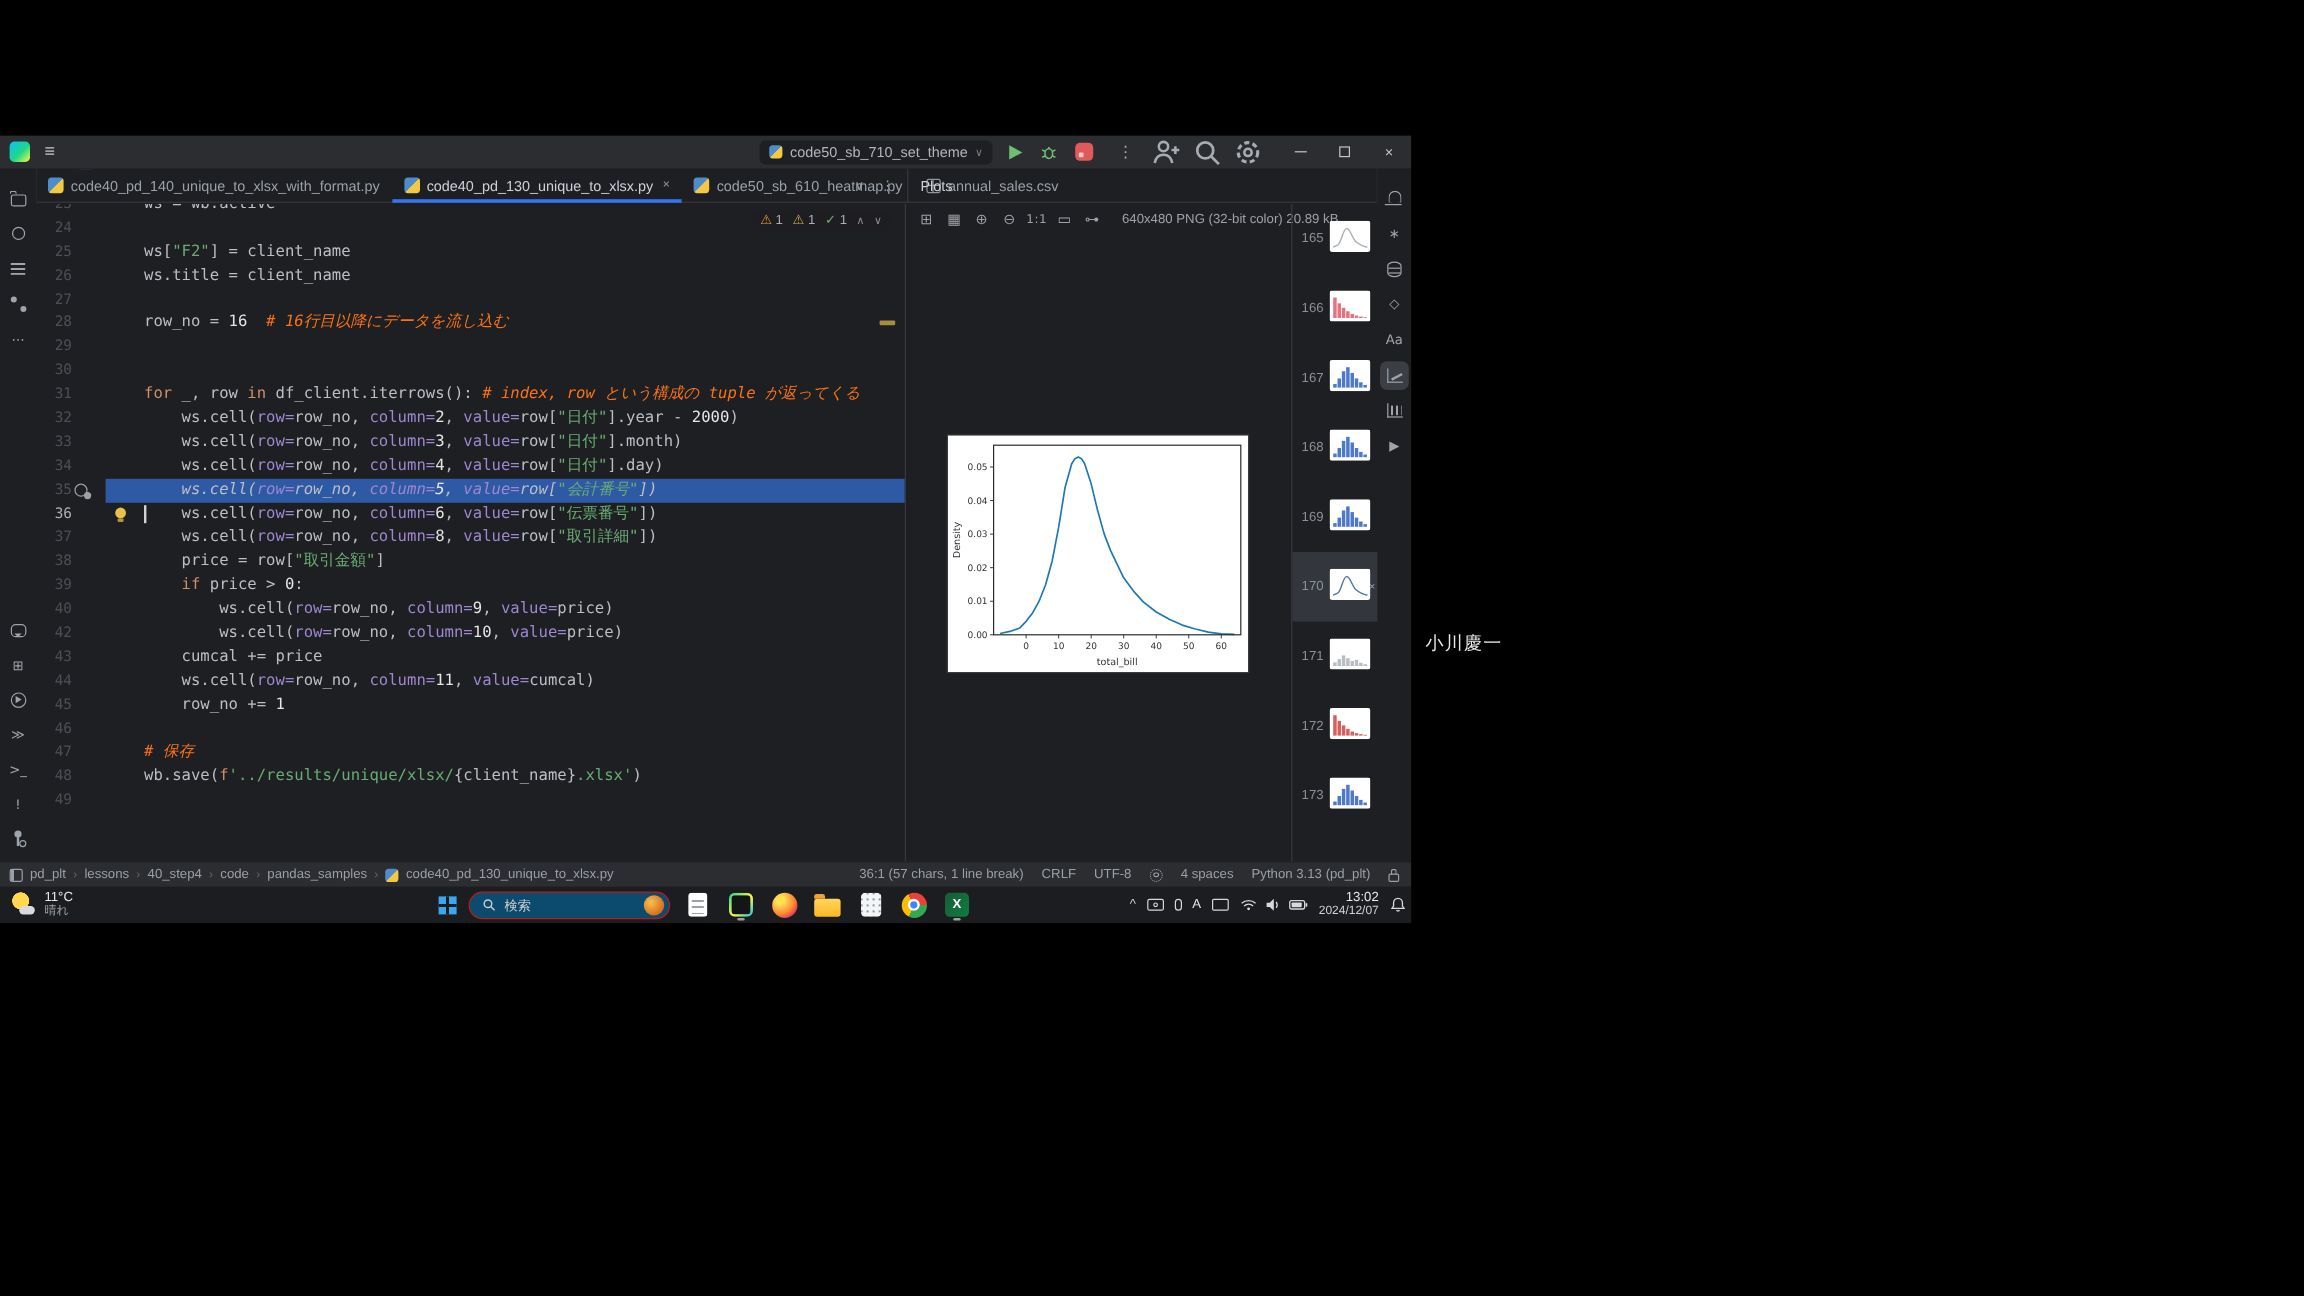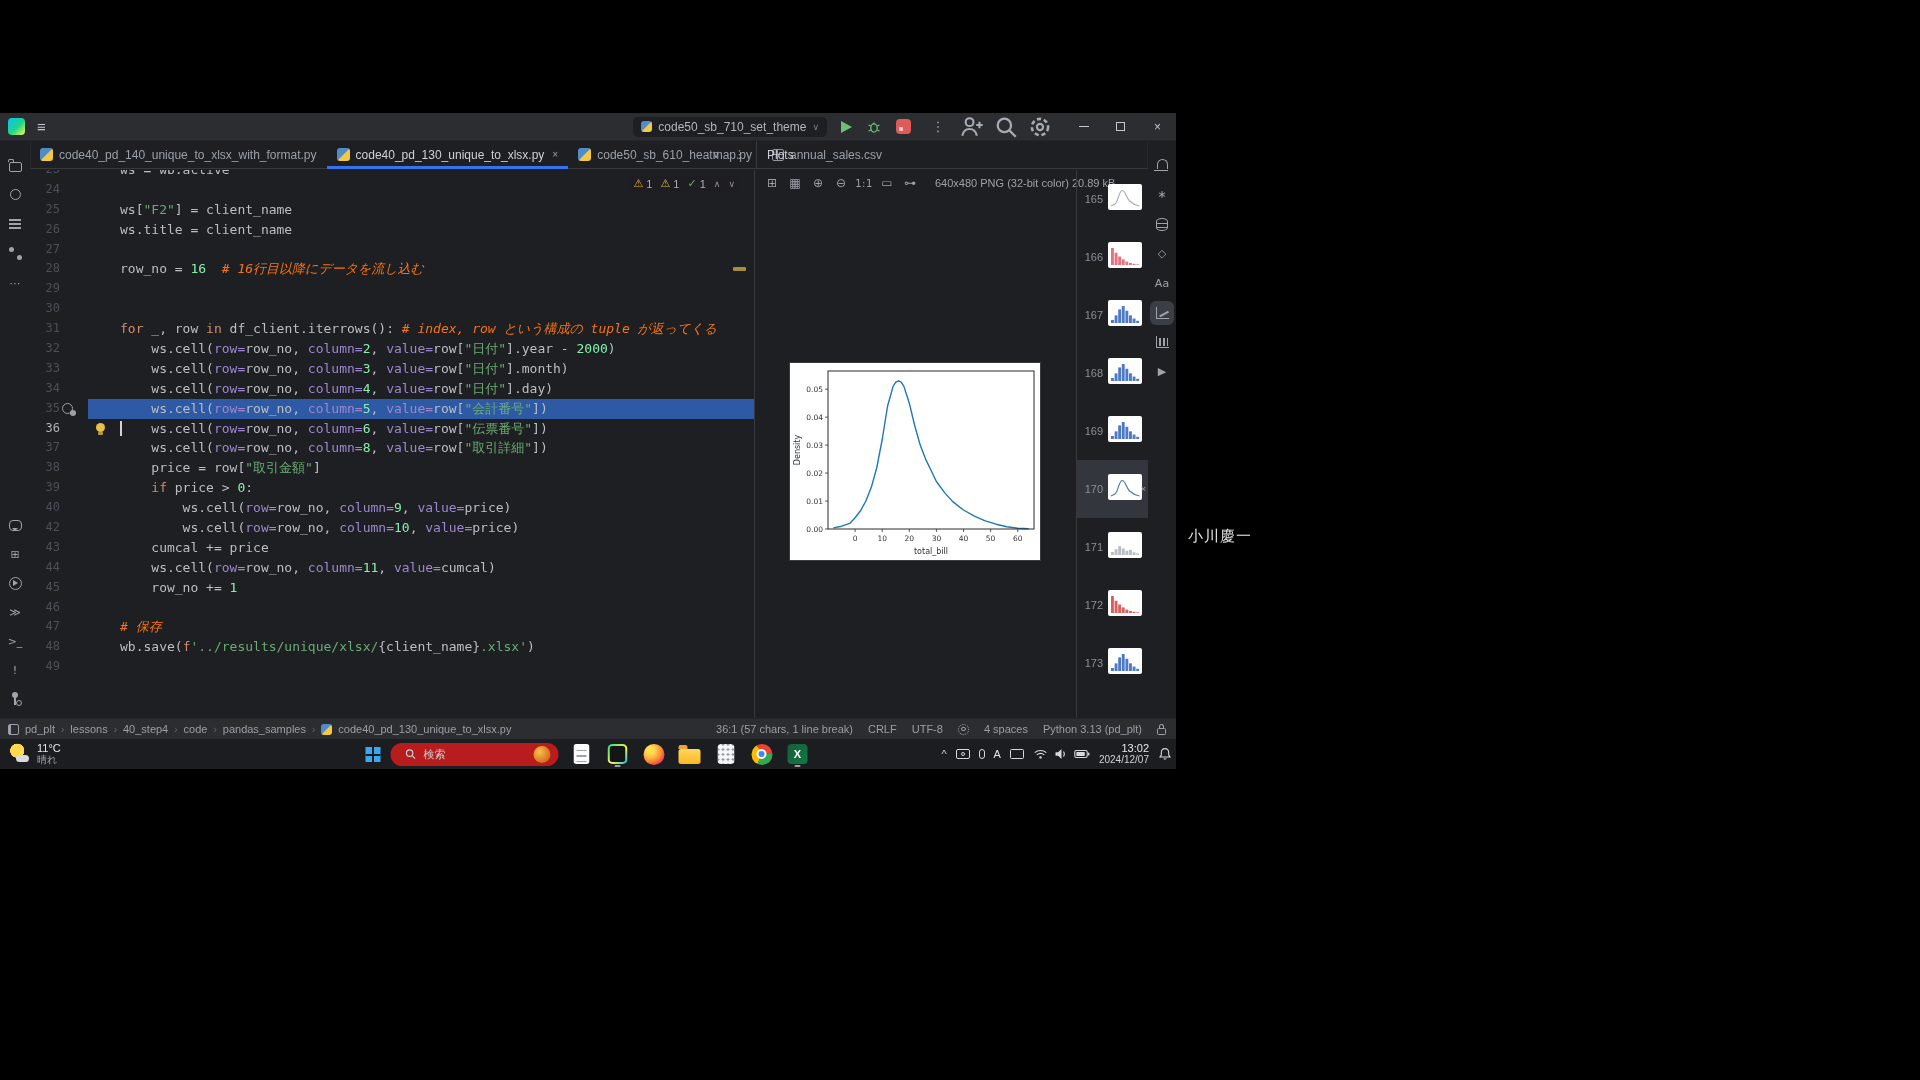--- a/index.html
+++ b/index.html
@@ -66,24 +66,24 @@
   .icx-plots::after{content:'';position:absolute;left:2px;bottom:3px;width:10px;height:1.6px;background:#9fa3ab;transform:rotate(-28deg);}
   .icx-sciview{width:13px;height:12px;border-left:1.5px solid #9fa3ab;border-bottom:1.5px solid #9fa3ab;}
   .icx-sciview::after{content:'';position:absolute;left:2.5px;bottom:1.5px;width:9px;height:8px;background:repeating-linear-gradient(90deg,#9fa3ab 0 2px,transparent 2px 4.2px);}
   
   .editor{position:absolute;left:30px;top:57px;width:725px;bottom:51px;background:var(--ed);overflow:hidden;border-right:1px solid var(--bd);box-sizing:border-box;}
   .code-lines{position:absolute;left:0;right:0;top:-10px;font-family:"DejaVu Sans Mono",monospace;font-size:13px;}
   .code-line{display:flex;height:19.9px;line-height:19.9px;white-space:pre;}
   .lnum{flex:0 0 30px;text-align:right;color:#4b4f57;font-size:12px;}
   .gut{flex:0 0 32px;margin-left:28px;position:relative;}
   .ctext{flex:1;position:relative;}
-  .code-line.sel .gut,.code-line.sel .ctext{background:var(--sel);}
+  .code-line.sel .gut,.code-line.sel .ctext{background:var(--sel);font-style:italic;}
   .code-line.cur .lnum{color:#aeb1b8;}
   .code-line.cur .ctext::before{content:'';position:absolute;left:0;top:2px;bottom:2px;width:1.6px;background:#d0d2d6;}
-  .tk-d{color:#bcbec4;} .tk-k{color:#cf8e6d;} .tk-s{color:#6aab73;} .tk-n{color:#86efac;}
+  .tk-d{color:#bcbec4;} .tk-k{color:#cf8e6d;} .tk-s{color:#6aab73;} .tk-n{color:#e5e5e5;}
   .tk-c{color:#f97316;font-style:italic;} .tk-p{color:#9d87cf;}
   .gicon-ai{position:absolute;left:-26px;top:4px;width:11px;height:11px;border:1.4px solid #9da0a8;border-radius:50%;box-sizing:border-box;}
   .gicon-ai::after{content:'';position:absolute;right:-4px;bottom:-3px;width:6px;height:6px;border-radius:50%;background:#9da0a8;}
   .gicon-bulb{position:absolute;left:8px;top:4px;width:9px;height:9px;background:#e8c04c;border-radius:50%;}
   .gicon-bulb::after{content:'';position:absolute;left:2.2px;bottom:-3px;width:4.6px;height:2.6px;background:#b7962f;border-radius:1px;}
   .inspections{position:absolute;top:5px;right:12px;display:flex;align-items:center;gap:8px;font-size:11px;color:#a8adb8;background:rgba(30,31,34,.85);padding:2px 7px;border-radius:6px;}
   .insp-item{display:flex;align-items:center;gap:3px;}
   .insp-w1{color:#e8a33d;font-size:11px;} .insp-w2{color:#d3b94e;font-size:11px;} .insp-ok{color:#6aab73;font-size:11px;}
   .insp-nav{color:#8b8f97;font-size:9px;}
   .stripe-mark{position:absolute;right:8px;top:97px;width:13px;height:3.5px;background:#a98c3f;border-radius:1px;}
@@ -112,21 +112,21 @@
   
   .taskbar{position:absolute;left:0;right:0;top:626px;height:30px;background:#1c1d20;}
   .weather{position:absolute;left:8px;top:3px;display:flex;align-items:center;gap:7px;}
   .wx-icon{width:22px;height:22px;position:relative;background:radial-gradient(circle at 42% 35%,#ffd84d 0 36%,transparent 38%);}
   .wx-icon::after{content:'';position:absolute;right:1px;bottom:3px;width:13px;height:7px;background:#d8dadd;border-radius:5px;}
   .wx-temp{font-size:11px;color:#e6e8ea;line-height:12px;}
   .wx-desc{font-size:10px;color:#9aa0a6;line-height:12px;}
   .tb-center{position:absolute;left:50%;top:0;height:100%;transform:translateX(-50%);display:flex;align-items:center;gap:10px;}
   .g-start{width:15px;height:15px;background:#3aa7f0;position:relative;}
   .g-start::after{content:'';position:absolute;inset:0;background:linear-gradient(to right,transparent calc(50% - 1px),#1c1d20 calc(50% - 1px) calc(50% + 1px),transparent calc(50% + 1px)),linear-gradient(to bottom,transparent calc(50% - 1px),#1c1d20 calc(50% - 1px) calc(50% + 1px),transparent calc(50% + 1px));}
-  .search-pill{width:168px;height:23px;border-radius:12px;background:#b91c1c;border:4px solid #b91c1c;display:flex;align-items:center;gap:7px;padding:0 4px 0 10px;box-sizing:border-box;color:#cfd0d2;font-size:11px;}
+  .search-pill{width:168px;height:23px;border-radius:12px;background:#0c4a6e;border:1px solid #b91c1c;display:flex;align-items:center;gap:7px;padding:0 4px 0 10px;box-sizing:border-box;color:#cfd0d2;font-size:11px;}
   .search-hl{margin-left:auto;width:17px;height:17px;border-radius:50%;background:radial-gradient(circle at 35% 35%,#f6c14d,#d96f1f 70%,#9c4a12);}
   .tb-apps{display:flex;align-items:center;gap:10px;}
   .tb-app{width:26px;height:26px;display:flex;align-items:center;justify-content:center;position:relative;}
   .appglyph{width:21px;height:21px;}
   .g-notepad{background:#fdfdfd;border-radius:3px;width:16px;height:20px;background-image:repeating-linear-gradient(0deg,transparent 0 4px,#9aa2aa 4px 5.3px);background-size:10px 100%;background-position:3px 2px;background-repeat:no-repeat;background-color:#fdfdfd;}
   .g-pycharm{width:20px;height:20px;border-radius:5px;border:2.5px solid transparent;background:linear-gradient(#141517,#141517) padding-box,linear-gradient(135deg,#21d789,#fcf84a 55%,#07c3f2) border-box;box-sizing:border-box;}
   .g-firefox{width:21px;height:21px;border-radius:50%;background:radial-gradient(circle at 32% 30%,#ffe14d 0 16%,#ffbd4f 32%,#ff8a2a 55%,#e3366a 78%,#b5007f);}
   .g-explorer{width:22px;height:15px;background:linear-gradient(#ffd65e,#fcb724);border-radius:2.5px;position:relative;margin-top:4px;}
   .g-explorer::before{content:'';position:absolute;top:-3.4px;left:0;width:9px;height:4px;background:#e8a33d;border-radius:2px 2px 0 0;}
   .g-calculator{background:#f4f5f6;border-radius:3.5px;width:17px;height:20px;background-image:radial-gradient(#8d959d 1px,transparent 1.2px);background-size:5px 5px;background-position:3px 8px;}

